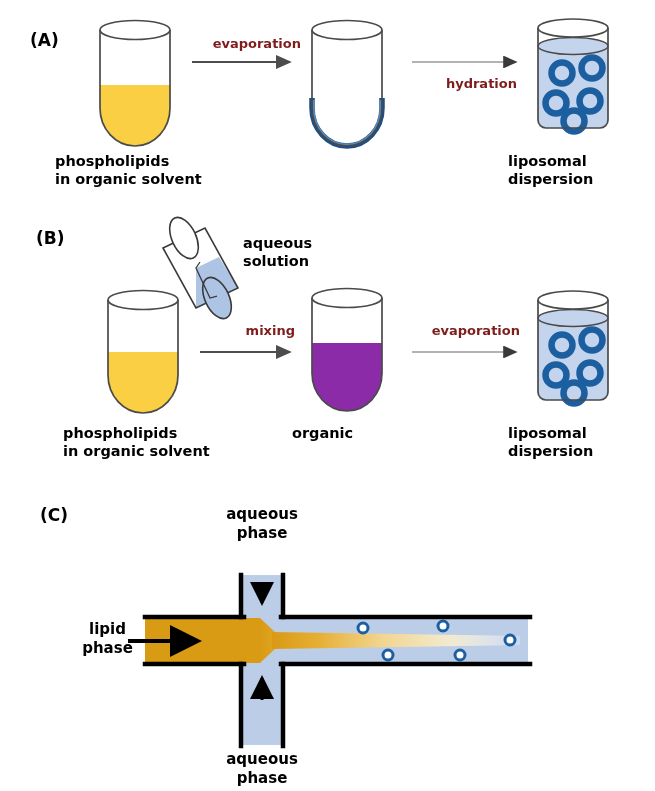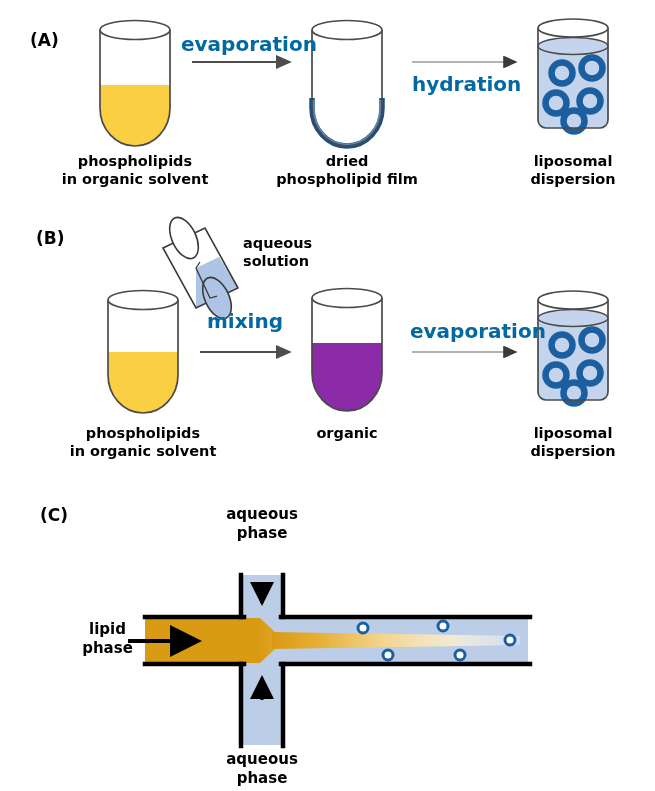--- a/index.html
+++ b/index.html
@@ -22,34 +22,33 @@
   }
   .panel-label {
     position: absolute;
     font-weight: bold;
     font-size: 17px;
     color: #000000;
     letter-spacing: 0px;
   }
   .caption {
     position: absolute;
-    text-align: center;
     font-weight: bold;
     font-size: 14.5px;
     line-height: 18px;
     color: #000000;
     white-space: pre-line;
   }
   .arrow-label {
     position: absolute;
-    text-align: center;
-    font-weight: bold;
-    font-size: 20px;
+    text-align: right;
+    font-weight: bold;
+    font-size: 13px;
     line-height: 18px;
-    color: #0369a1;
+    color: #7f1d1d;
   }
   .flow-label {
     position: absolute;
     text-align: center;
     font-weight: bold;
     font-size: 15px;
     line-height: 19px;
     color: #000000;
     white-space: pre-line;
   }
@@ -250,35 +249,33 @@
       </g>
     </g>
   </svg>
 
   <div class="panel-label" style="left:30px; top:30px;">(A)</div>
   <div class="panel-label" style="left:36px; top:228px;">(B)</div>
   <div class="panel-label" style="left:40px; top:505px;">(C)</div>
 
   <div class="caption" style="left:55px; top:152px; width:160px;">phospholipids
 in organic solvent</div>
-  <div class="caption" style="left:272px; top:152px; width:150px;">dried
-phospholipid film</div>
   <div class="caption" style="left:508px; top:152px; width:130px;">liposomal
 dispersion</div>
 
   <div class="arrow-label" style="left:181px; top:35px; width:120px;">evaporation</div>
   <div class="arrow-label" style="left:412px; top:35px; width:105px;margin-top:40px;">hydration</div>
 
   <div class="caption" style="left:63px; top:424px; width:160px;">phospholipids
 in organic solvent</div>
   <div class="caption" style="left:292px; top:424px; width:110px;">organic</div>
   <div class="caption" style="left:508px; top:424px; width:130px;">liposomal
 dispersion</div>
 
-  <div class="arrow-label" style="left:195px; top:312px; width:100px;">mixing</div>
+  <div class="arrow-label" style="left:195px; top:322px; width:100px;">mixing</div>
   <div class="arrow-label" style="left:410px; top:322px; width:110px;">evaporation</div>
 
   <div class="caption" style="left:243px; top:234px; width:110px; text-align:left;">aqueous
 solution</div>
 
   <div class="flow-label" style="left:212px; top:505px; width:100px;">aqueous
 phase</div>
   <div class="flow-label" style="left:60px; top:620px; width:95px;">lipid
 phase</div>
   <div class="flow-label" style="left:212px; top:750px; width:100px;">aqueous

